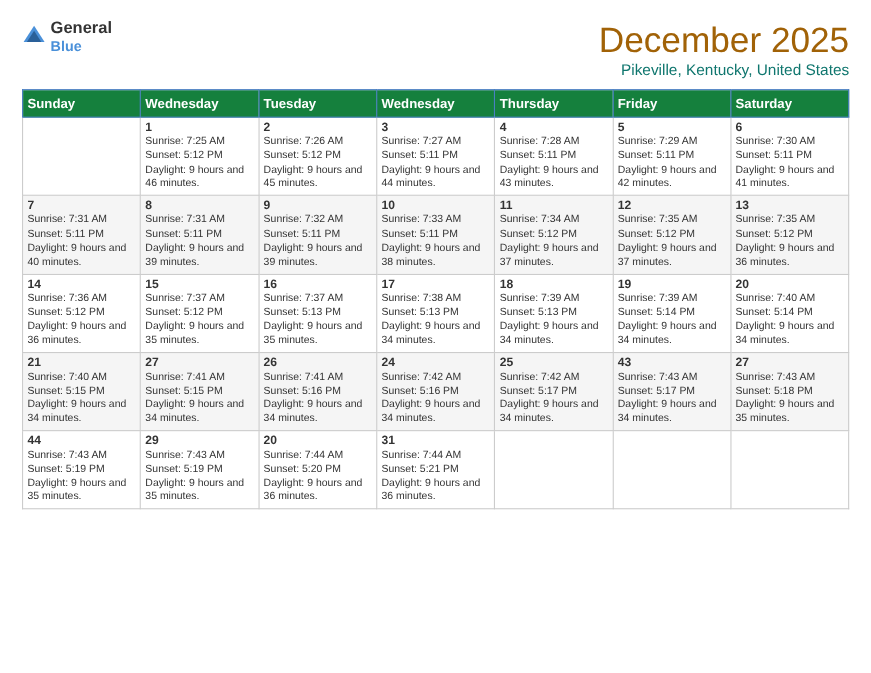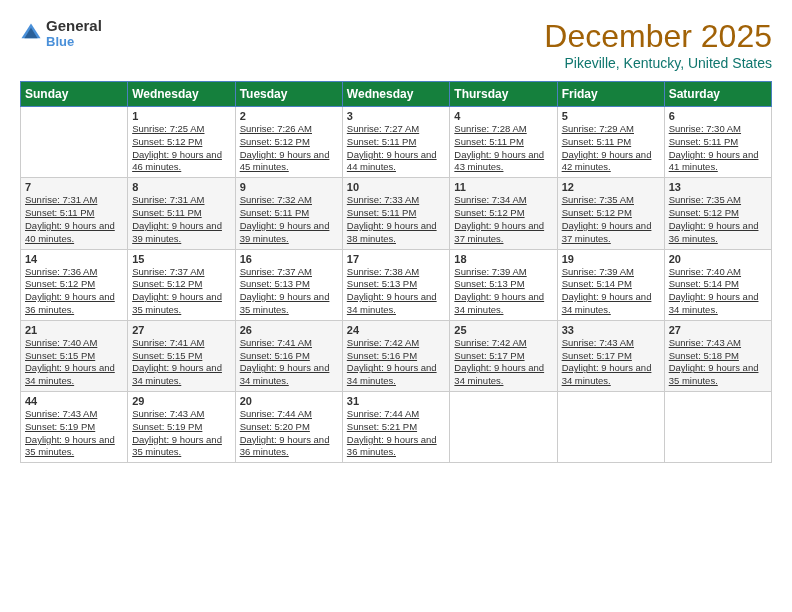--- a/index.html
+++ b/index.html
@@ -86,21 +86,20 @@
       font-size: 11px;
       font-weight: bold;
       color: #333;
       display: block;
       margin-bottom: 1px;
     }
     .cell-content {
       font-size: 9.5px;
       line-height: 1.35;
       color: #333;
-      text-decoration: underline;
     }
     .empty-cell {
       background: #f9f9f9;
     }
     tr:nth-child(even) td {
       background-color: #f5f5f5;
     }
     tr:nth-child(odd) td {
       background-color: #fff;
     }
@@ -244,21 +243,21 @@
           </td>
           <td>
             <span class="day-number">24</span>
             <div class="cell-content">Sunrise: 7:42 AM<br>Sunset: 5:16 PM<br>Daylight: 9 hours and 34 minutes.</div>
           </td>
           <td>
             <span class="day-number">25</span>
             <div class="cell-content">Sunrise: 7:42 AM<br>Sunset: 5:17 PM<br>Daylight: 9 hours and 34 minutes.</div>
           </td>
           <td>
-            <span class="day-number">33</span>
+            <span class="day-number">43</span>
             <div class="cell-content">Sunrise: 7:43 AM<br>Sunset: 5:17 PM<br>Daylight: 9 hours and 34 minutes.</div>
           </td>
           <td>
             <span class="day-number">27</span>
             <div class="cell-content">Sunrise: 7:43 AM<br>Sunset: 5:18 PM<br>Daylight: 9 hours and 35 minutes.</div>
           </td>
         </tr>
         <tr>
           <td>
             <span class="day-number">44</span>

